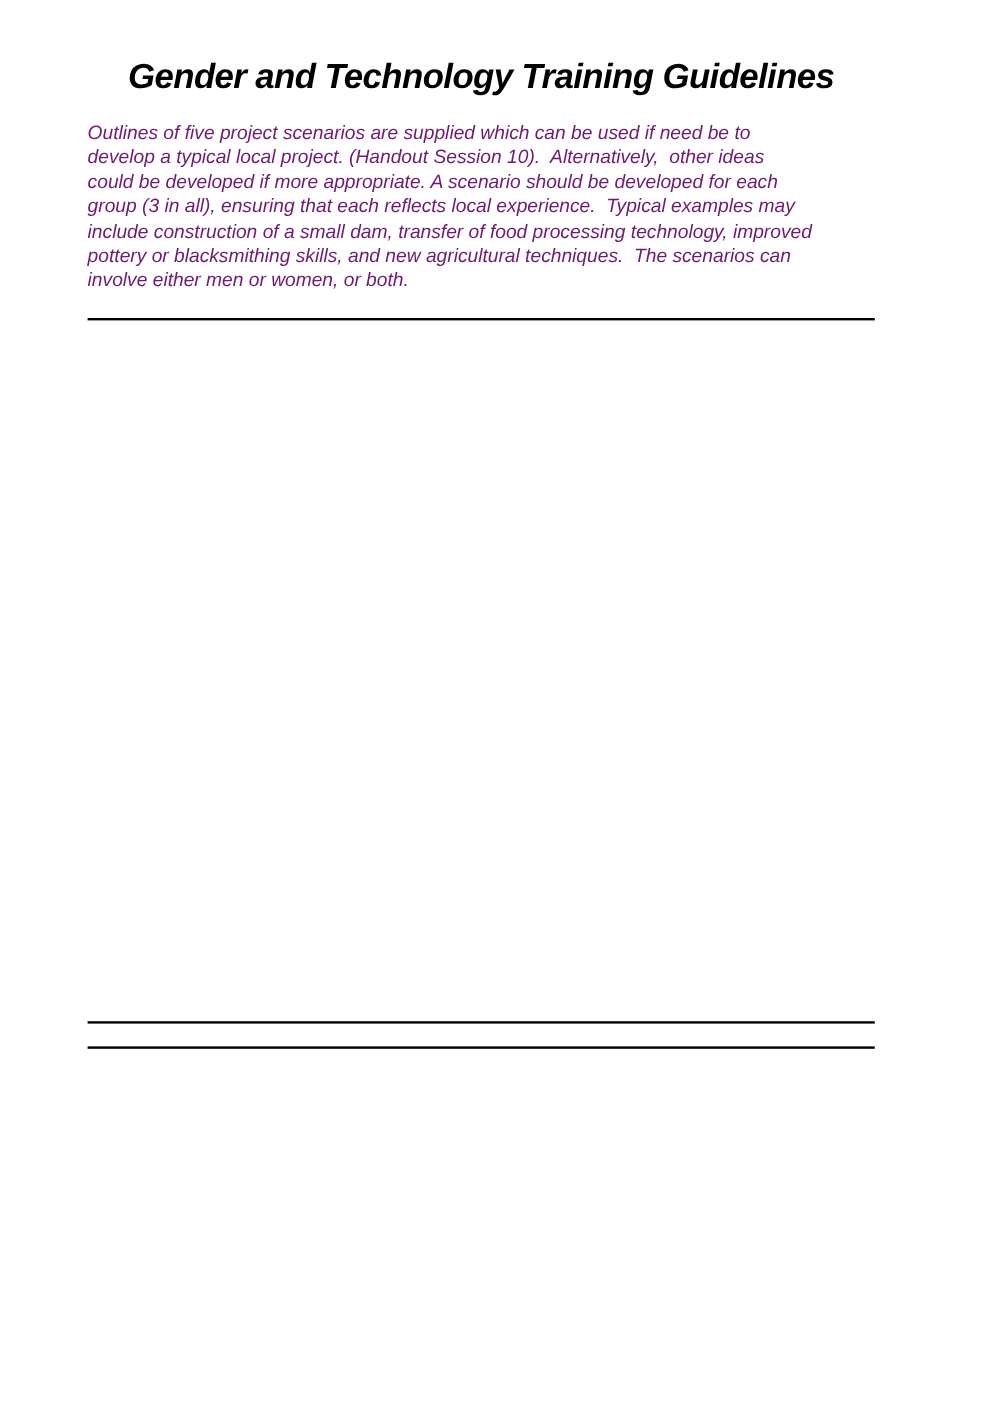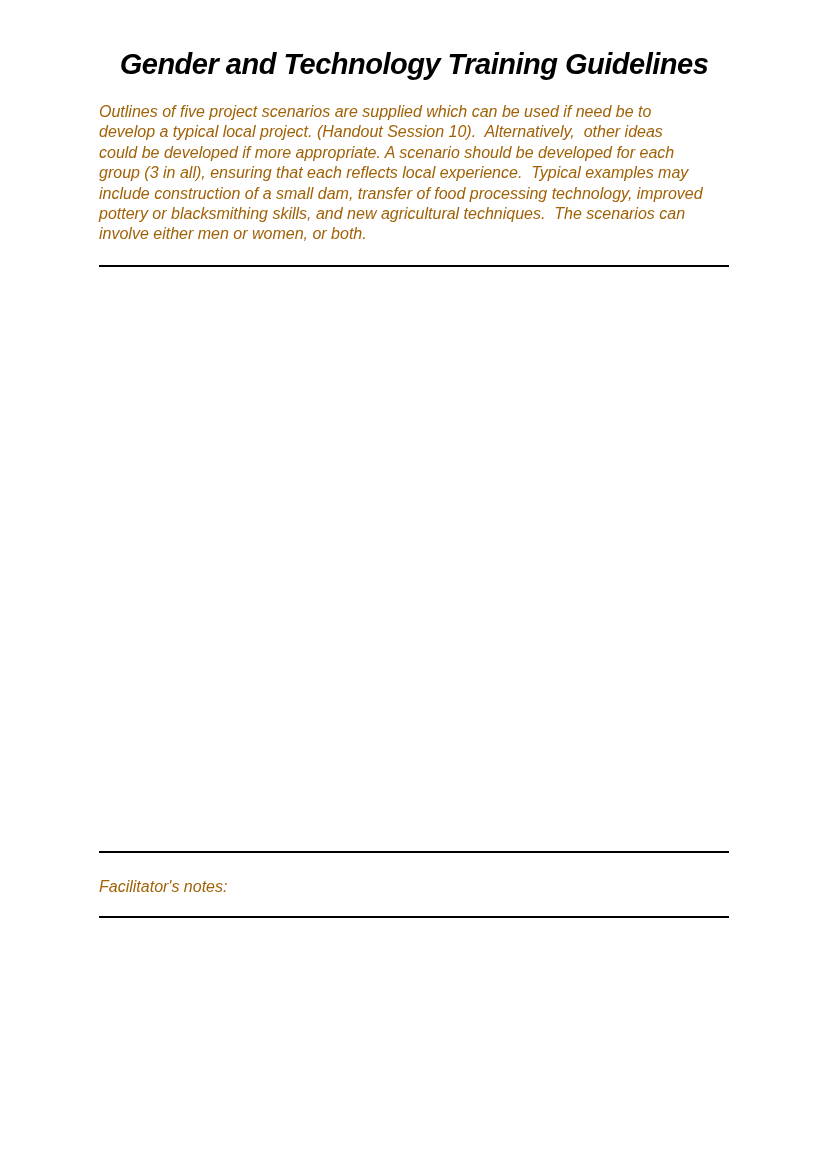--- a/index.html
+++ b/index.html
@@ -11,39 +11,39 @@
     position: relative;
     width: 827px;
     height: 1169px;
     background: #ffffff;
     overflow: hidden;
     font-family: "Liberation Sans", sans-serif;
     color: #1e1e1e;
     box-sizing: border-box;
   }
   .content {
-    padding: 0 98px 0 99px;
+    padding: 0 98px 0 73px;
   }
   .doc-title {
     margin: 0;
     padding-top: 49px;
     font-size: 29px;
     line-height: 30px;
     font-weight: bold;
     font-style: italic;
     text-align: center;
     color: #000000;
     letter-spacing: -0.5px;
   }
   .body-text {
     font-style: italic;
     font-size: 16px;
     line-height: 20.4px;
     white-space: pre-wrap;
-    color: #a16207;
+    color: #701a75;
     margin: 0;
   }
   .intro {
     margin-top: 23px;
   }
   .rule {
     border: none;
     border-top: 2px solid #000000;
     margin: 0;
   }
@@ -75,19 +75,18 @@
 include construction of a small dam, transfer of food processing technology, improved
 pottery or blacksmithing skills, and new agricultural techniques.  The scenarios can
 involve either men or women, or both.</p>
 
     <hr class="rule rule-top">
 
     <div class="blank-area"></div>
 
     <hr class="rule rule-middle">
 
-    <p class="body-text notes-heading">Facilitator's notes:</p>
 
 
     <hr class="rule rule-bottom">
 
   </div>
 </div>
 
 </body></html>

